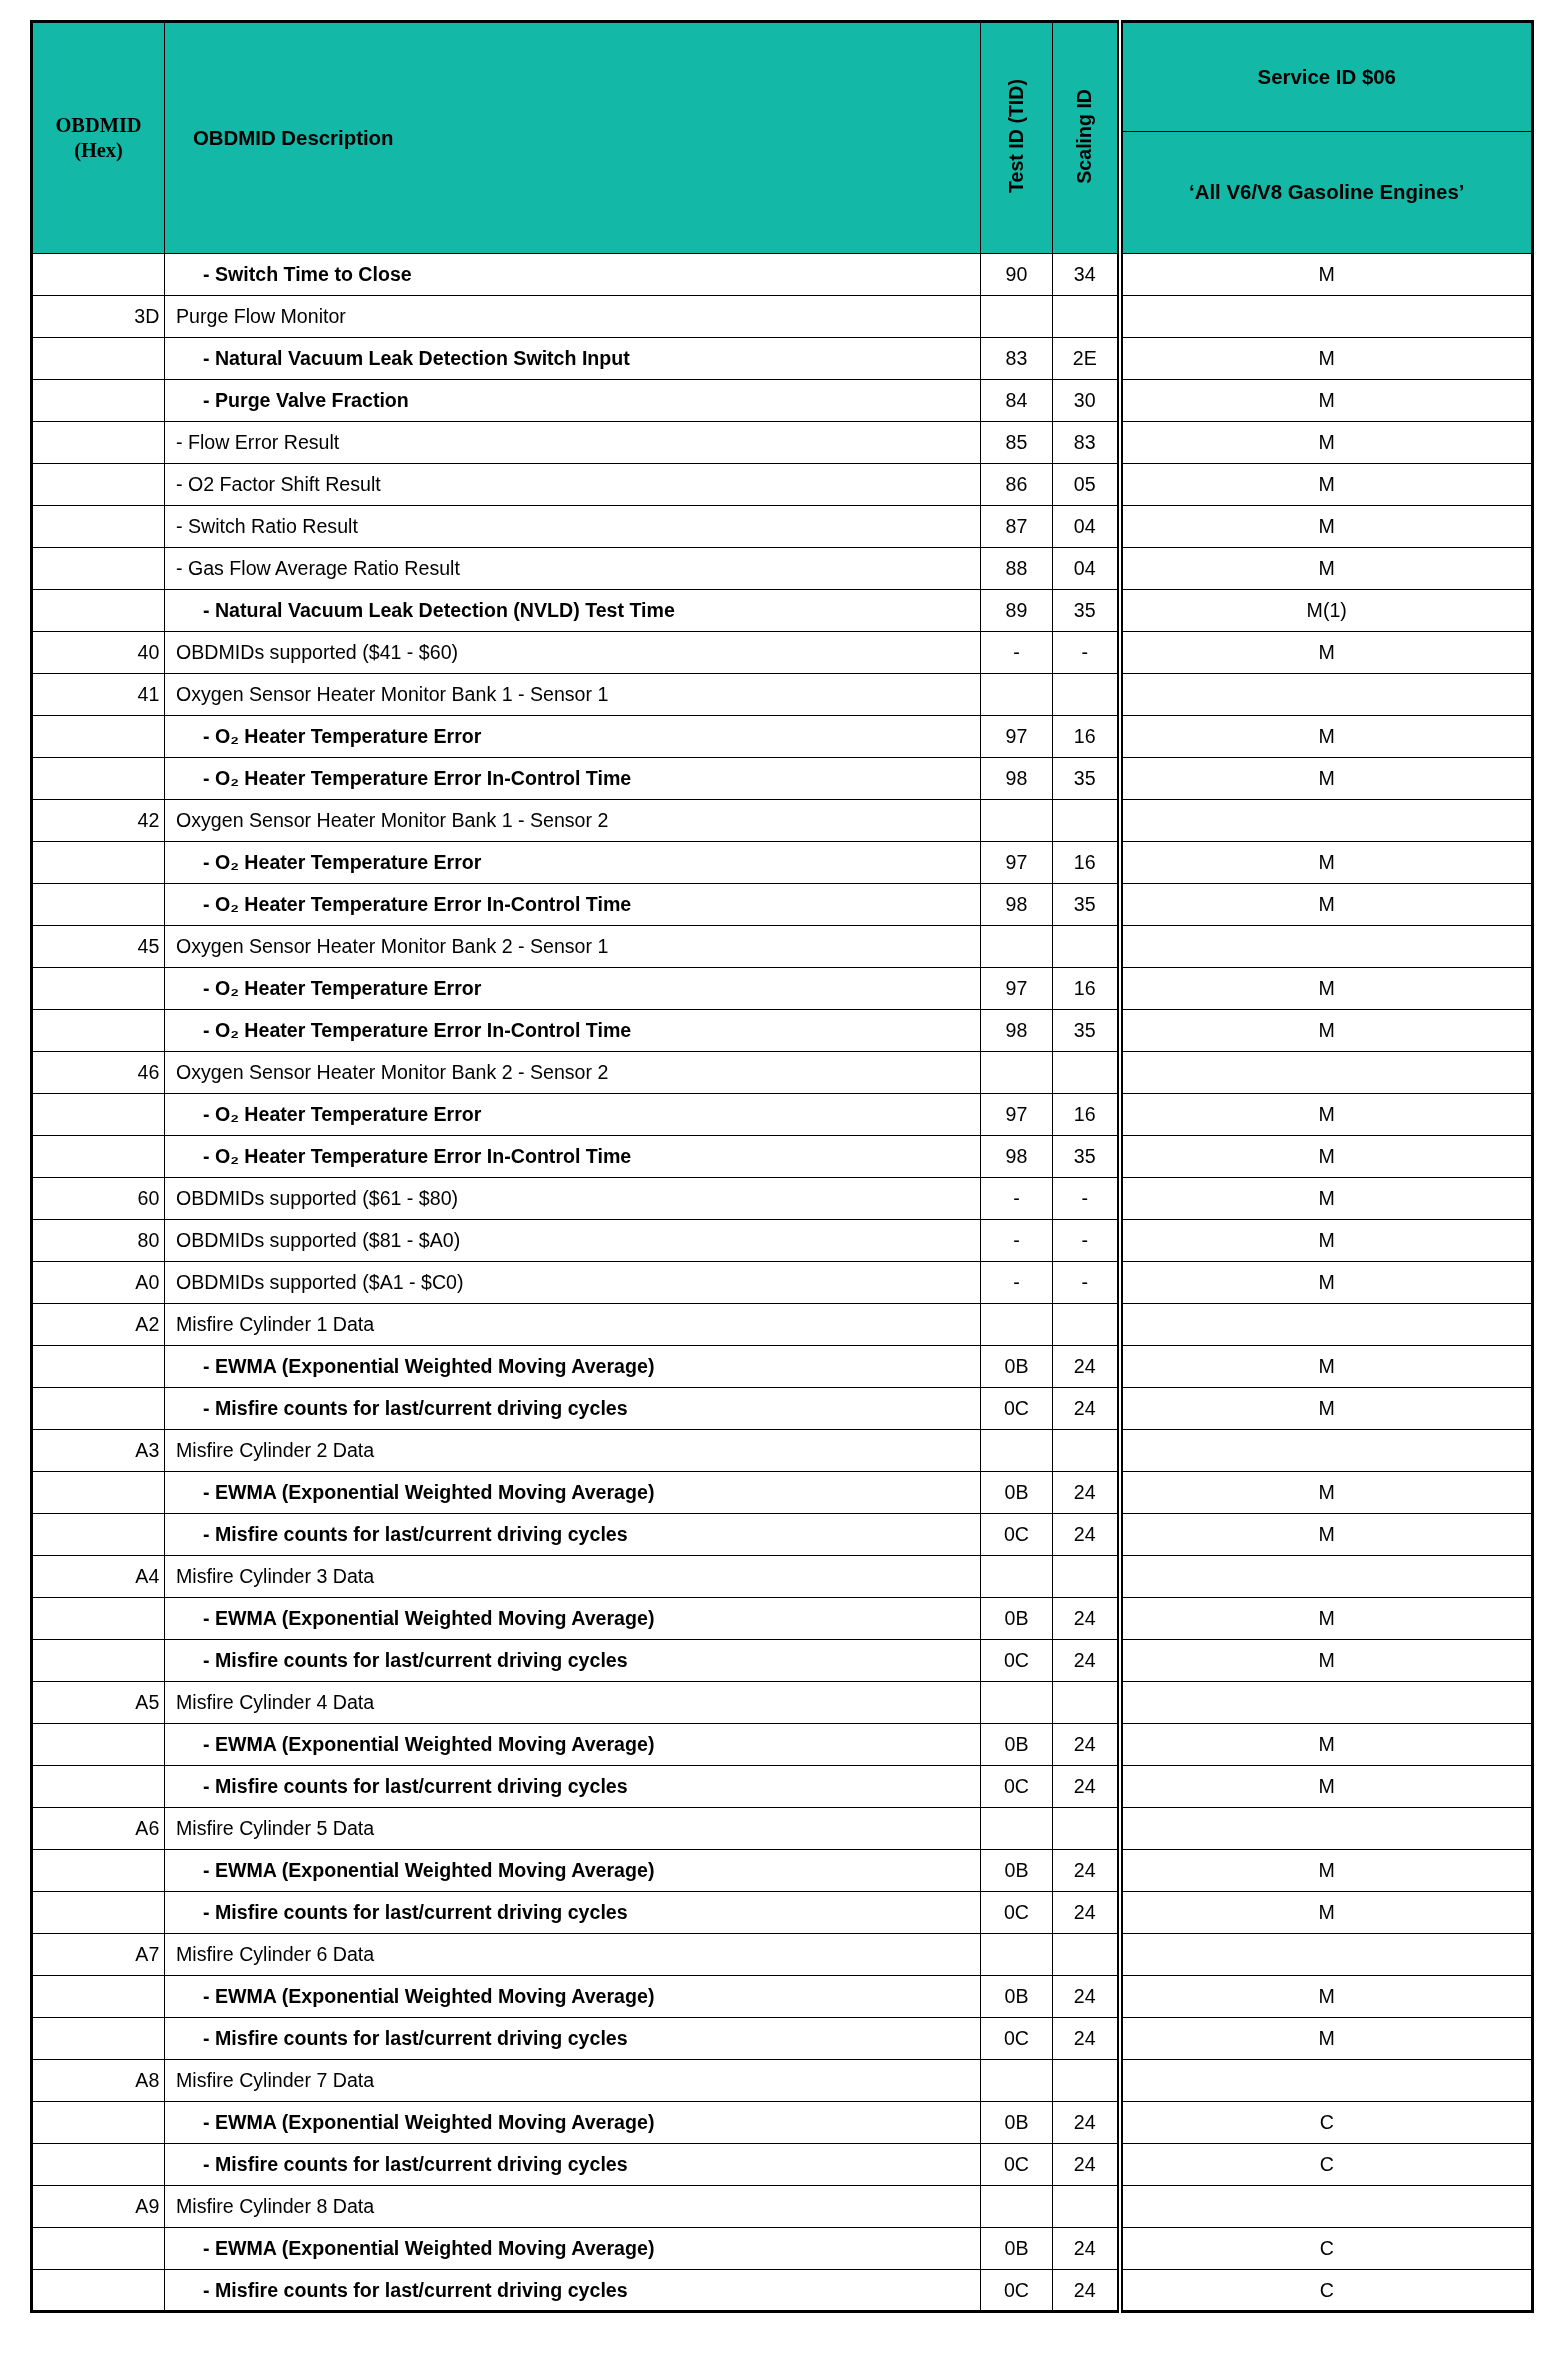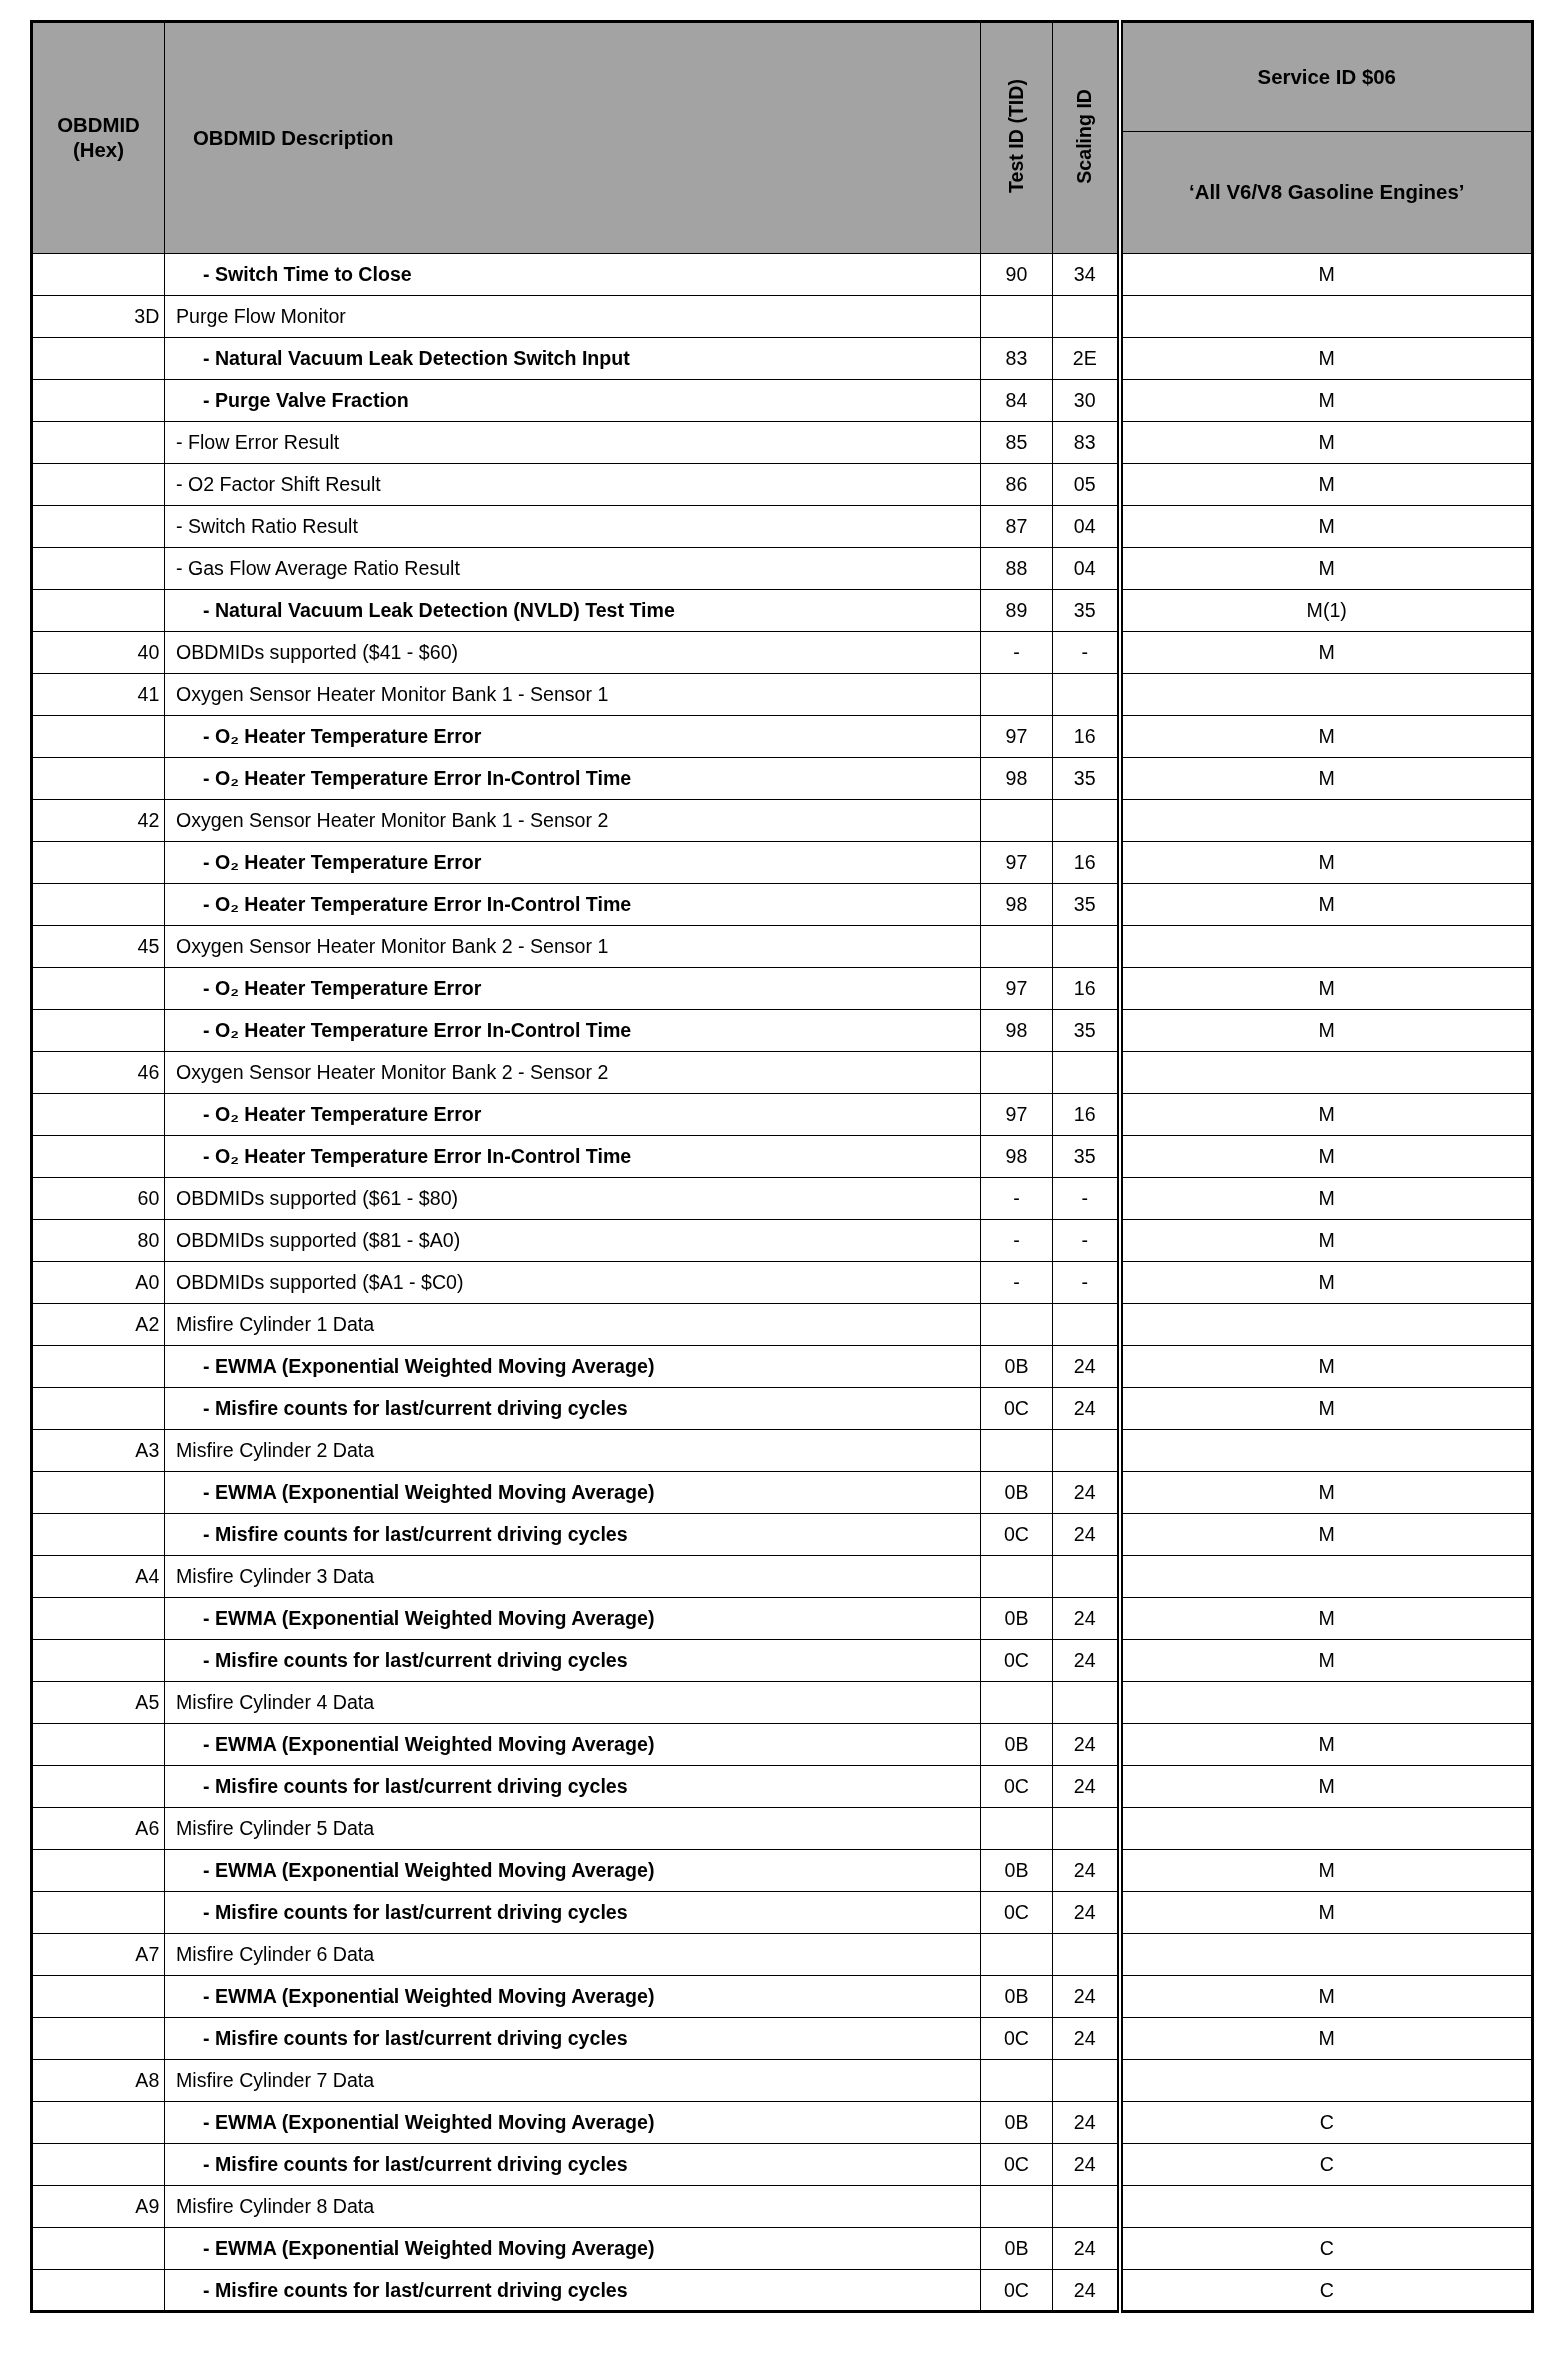--- a/index.html
+++ b/index.html
@@ -22,28 +22,29 @@
     table-layout: fixed;
     width: 1502px;
     border: 3.1px solid #000;
   }
   th, td {
     border: 1.6px solid #000;
     overflow: hidden;
     box-sizing: border-box;
   }
   thead th {
-    background: #a3a3a3;
+    background: #14b8a6;
     font-weight: bold;
     font-size: 20.4px;
     vertical-align: middle;
   }
   th.h-hex {
     line-height: 1.25;
     padding: 0 7.8px;
+    font-family: Liberation Serif, serif;
   }
   th.h-desc {
     text-align: left;
     padding: 0 28px;
   }
   th.h-rot {
     text-align: center;
     vertical-align: middle;
     padding: 0;
   }

